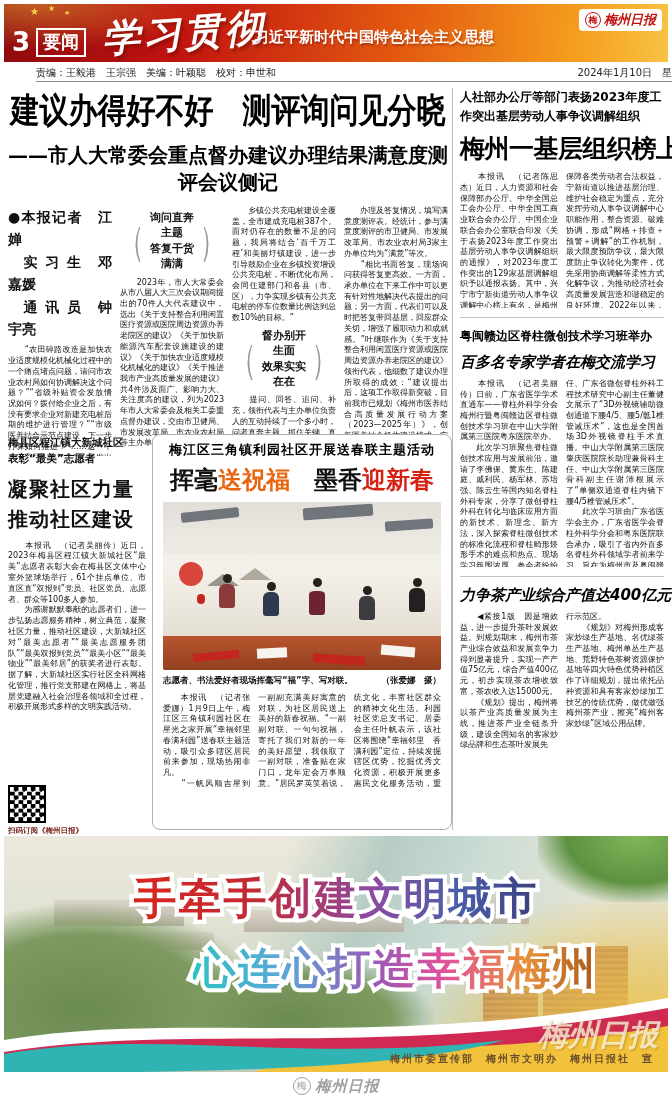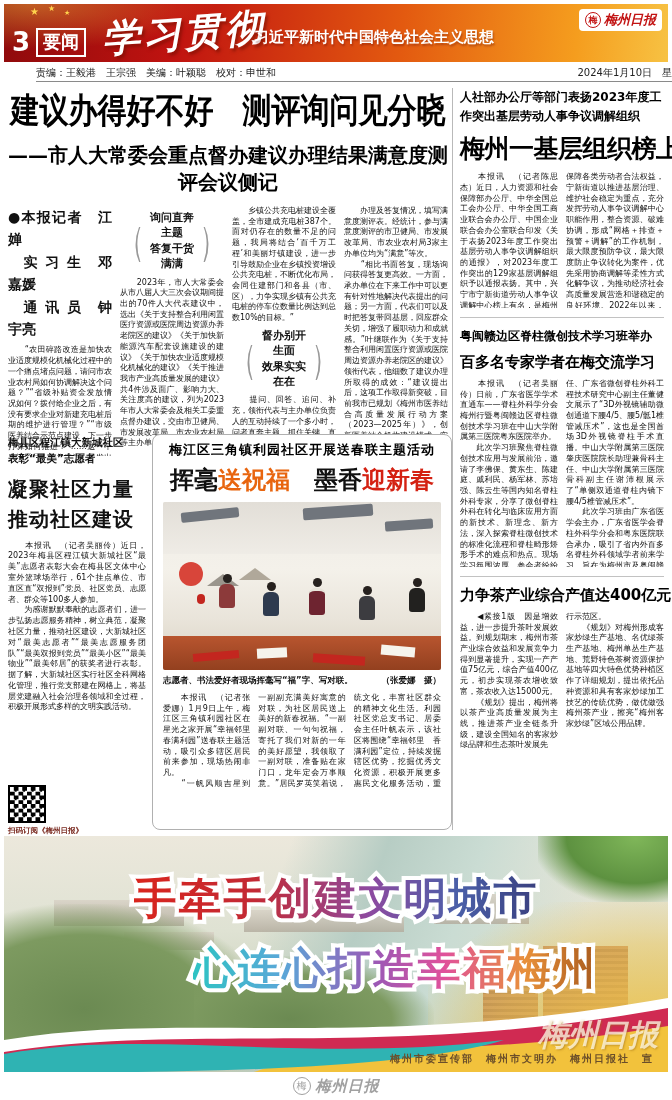--- a/index.html
+++ b/index.html
@@ -78,21 +78,21 @@
     background:linear-gradient(180deg,#b8552f,#93401f);}
   .paper{position:absolute;background:#f6f4ec;}
   .redstrip{position:absolute;background:#c3261f;}
   .caption-row{display:flex;justify-content:space-between;font-size:8.5px;margin-top:5px;font-weight:bold;}
   .feature .cols{display:flex;gap:8px;margin-top:6px;height:94px;overflow:hidden;}
 
   
   .right-col{position:absolute;left:460px;top:88px;width:204px;}
   .r-kicker{font-size:12px;font-weight:bold;line-height:1.55;color:#000;}
   .r-headline{font-size:25px;font-weight:700;margin:7px 0;white-space:nowrap;letter-spacing:-0.5px;color:#000;}
-  .r-headline.small{font-size:15px;letter-spacing:0;}
+  .r-headline.small{font-size:15px;letter-spacing:0;font-style:italic;}
   .r-cols{display:flex;gap:8px;overflow:hidden;}
   .r-divider{border-top:1px solid #c2c2c2;margin:9px 0;}
 
   
   .banner{position:absolute;left:4px;top:836px;width:664px;height:236px;overflow:hidden;}
   .b-sky{position:absolute;inset:0;
     background:linear-gradient(180deg,#ece8dc,#dfe2d3 40%,#ccd3bf 70%,#c2cab4);}
   .b-river{position:absolute;left:38%;top:-25%;width:46%;height:160%;transform:rotate(20deg);
     background:linear-gradient(90deg,rgba(183,205,196,0),#b7cdc4 30%,#cadcd3 60%,rgba(202,220,211,0));}
   .b-green{position:absolute;background:radial-gradient(ellipse at 40% 70%,#6b8a52,#7d9a60 50%,transparent 72%);}

